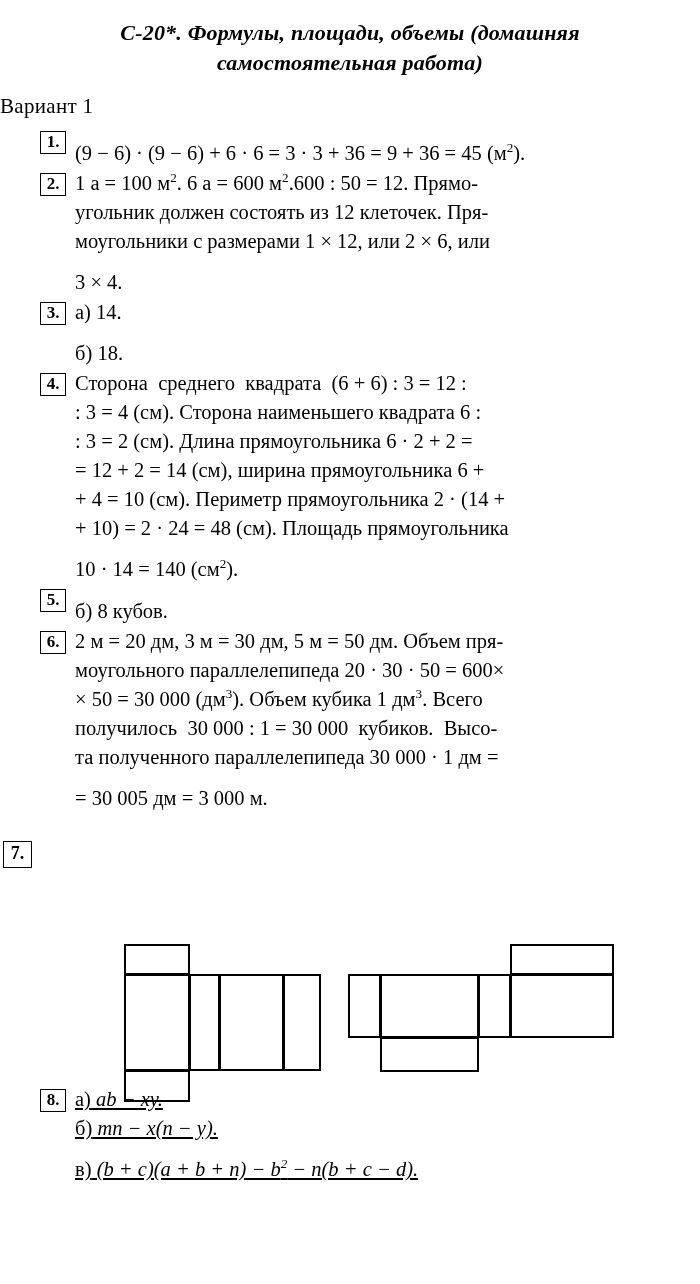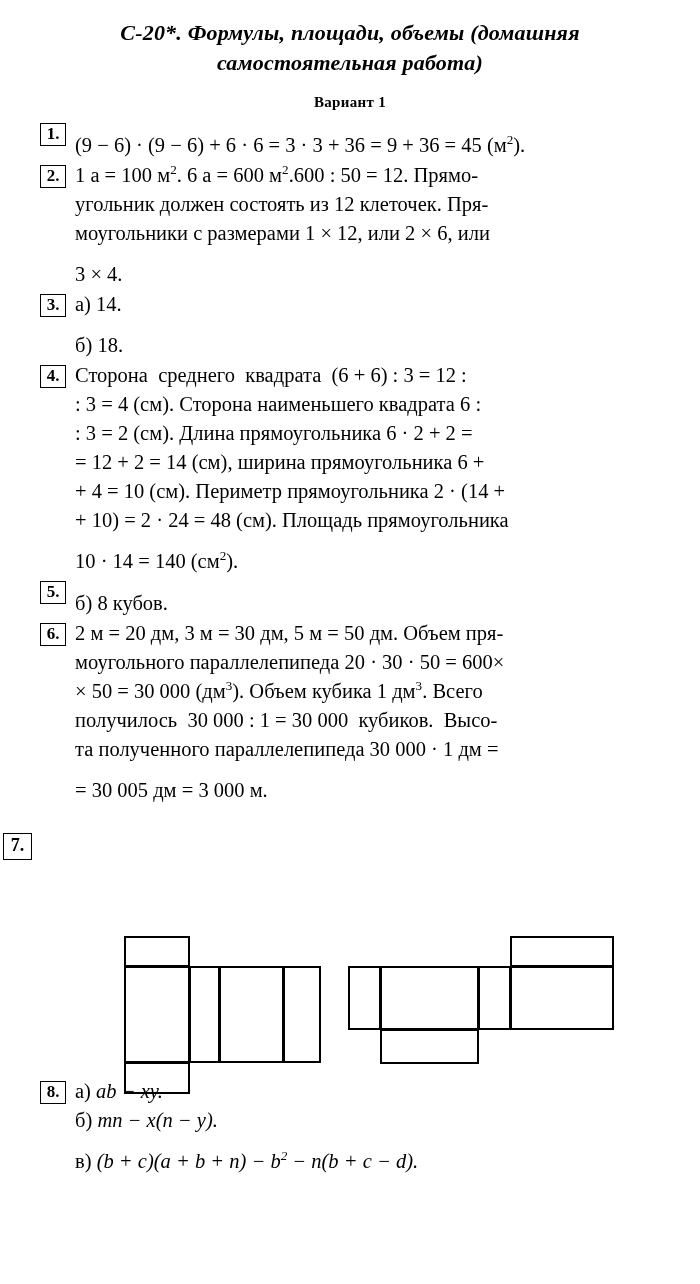--- a/index.html
+++ b/index.html
@@ -29,23 +29,23 @@
     font-style: italic;
     font-size: 22px;
     line-height: 30px;
     letter-spacing: 0.2px;
     margin: 0;
     padding: 18px 46px 0 46px;
   }
   .doc-title .line2 { display: block; }
 
   .variant {
-    text-align: center;
-    font-weight: bold;
-    font-size: 15px;
+    text-align: left;
+    font-weight: normal;
+    font-size: 21px;
     margin: 16px 0 8px 0;
     letter-spacing: 0.3px;
   }
 
   
   .items {
     padding: 0 30px 0 40px;
   }
   .item {
     position: relative;
@@ -103,21 +103,21 @@
     box-sizing: border-box;
   }
   .net .cell {
     position: absolute;
     box-sizing: border-box;
     border: 2.5px solid #000;
     background: #ffffff;
   }
 
   
-  .item-8 .item-body { font-style: italic; }
+  .item-8 .item-body { font-style: italic; text-decoration: underline; }
   .item-8 .lbl { font-style: normal; }
 </style>
 </head>
 <body>
 
 <div class="page">
 
   <h1 class="doc-title">
     <span class="line1">С-20*. Формулы, площади, объемы (домашняя</span>
     <span class="line2">самостоятельная работа)</span>

